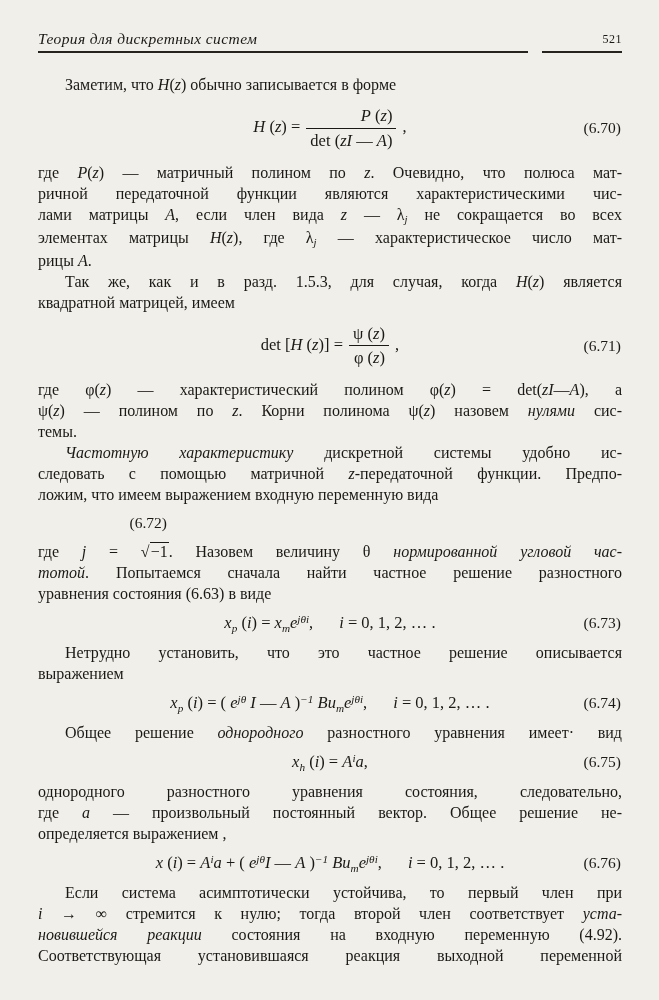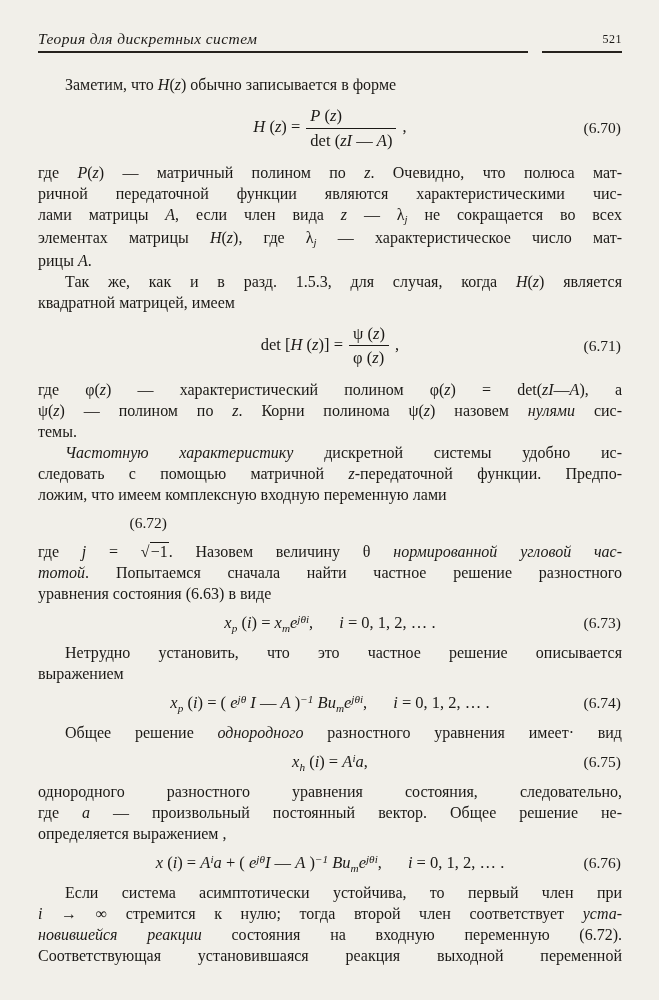--- a/index.html
+++ b/index.html
@@ -26,21 +26,21 @@
   .tline{min-height:21px}
   .tline.just{text-align:justify;text-align-last:justify}
   .equation{display:flex;align-items:center;margin:9px 1px;font-size:16.5px}
   .eq-pad{width:64px}
   .eq-body{flex:1;text-align:center;white-space:nowrap}
   .eq-num{width:64px;text-align:right;font-size:15.5px}
   .it{font-style:italic}
   .sb{font-size:68%;position:relative;top:.33em;font-style:italic}
   .sp{font-size:68%;position:relative;top:-.5em;font-style:italic}
   .gap{display:inline-block;width:26px}
-  .frac{display:inline-block;vertical-align:middle;text-align:left;line-height:1.2;margin:2px 2px}
+  .frac{display:inline-block;vertical-align:middle;text-align:right;line-height:1.2;margin:2px 2px}
   .ftop{display:block;padding:0 4px 2px;border-bottom:1.6px solid #1b1916}
   .fbot{display:block;padding:2px 4px 0}
   .sqrt{white-space:nowrap}
   .vinc{border-top:1.4px solid #1b1916;padding:0 1px}
 </style>
 </head>
 <body>
 
 <div class="page">
 
@@ -82,21 +82,21 @@
   </div>
 
   <div class="para">
       <div class="tline just"><span>где φ(</span><span class="it">z</span><span>) — характеристический полином φ(</span><span class="it">z</span><span>) = det(</span><span class="it">zI</span><span>—</span><span class="it">A</span><span>), а</span></div>
       <div class="tline just"><span>ψ(</span><span class="it">z</span><span>) — полином по </span><span class="it">z</span><span>. Корни полинома ψ(</span><span class="it">z</span><span>) назовем </span><span class="it">нулями</span><span> сис-</span></div>
       <div class="tline"><span>темы.</span></div>
     </div>
   <div class="para indent">
       <div class="tline just"><span class="it">Частотную характеристику</span><span> дискретной системы удобно ис-</span></div>
       <div class="tline just"><span>следовать с помощью матричной </span><span class="it">z</span><span>-передаточной функции. Предпо-</span></div>
-      <div class="tline"><span>ложим, что имеем комплексную входную переменную лами</span></div>
+      <div class="tline"><span>ложим, что имеем выражением входную переменную вида</span></div>
     </div>
 
   <div class="equation">
     <span class="eq-pad"></span>
     <span class="eq-num">(6.72)</span>
   </div>
 
   <div class="para">
       <div class="tline just"><span>где </span><span class="it">j</span><span> = </span><span class="sqrt"><span>√</span><span class="vinc">−1</span></span><span>. Назовем величину θ </span><span class="it">нормированной угловой час-</span></div>
       <div class="tline just"><span class="it">тотой</span><span>. Попытаемся сначала найти частное решение разностного</span></div>
@@ -138,17 +138,17 @@
 
   <div class="equation">
     <span class="eq-pad"></span>
     <span class="eq-body"><span class="it">x</span><span> (</span><span class="it">i</span><span>) = </span><span class="it">A</span><span class="sp">i</span><span class="it">a</span><span> + ( </span><span class="it">e</span><span class="sp">jθ</span><span class="it">I</span><span> — </span><span class="it">A</span><span> )</span><span class="sp">−1</span><span> </span><span class="it">Bu</span><span class="sb">m</span><span class="it">e</span><span class="sp">jθi</span><span>,</span><span class="gap"></span><span class="it">i</span><span> = 0, 1, 2, … .</span></span>
     <span class="eq-num">(6.76)</span>
   </div>
 
   <div class="para indent">
       <div class="tline just"><span>Если система асимптотически устойчива, то первый член при</span></div>
       <div class="tline just"><span class="it">i</span><span> → ∞ стремится к нулю; тогда второй член соответствует </span><span class="it">уста-</span></div>
-      <div class="tline just"><span class="it">новившейся реакции</span><span> состояния на входную переменную (6.72).</span></div>
+      <div class="tline just"><span class="it">новившейся реакции</span><span> состояния на входную переменную (4.92).</span></div>
       <div class="tline just"><span>Соответствующая установившаяся реакция выходной переменной</span></div>
     </div>
 
 </div>
 
 </body></html>

